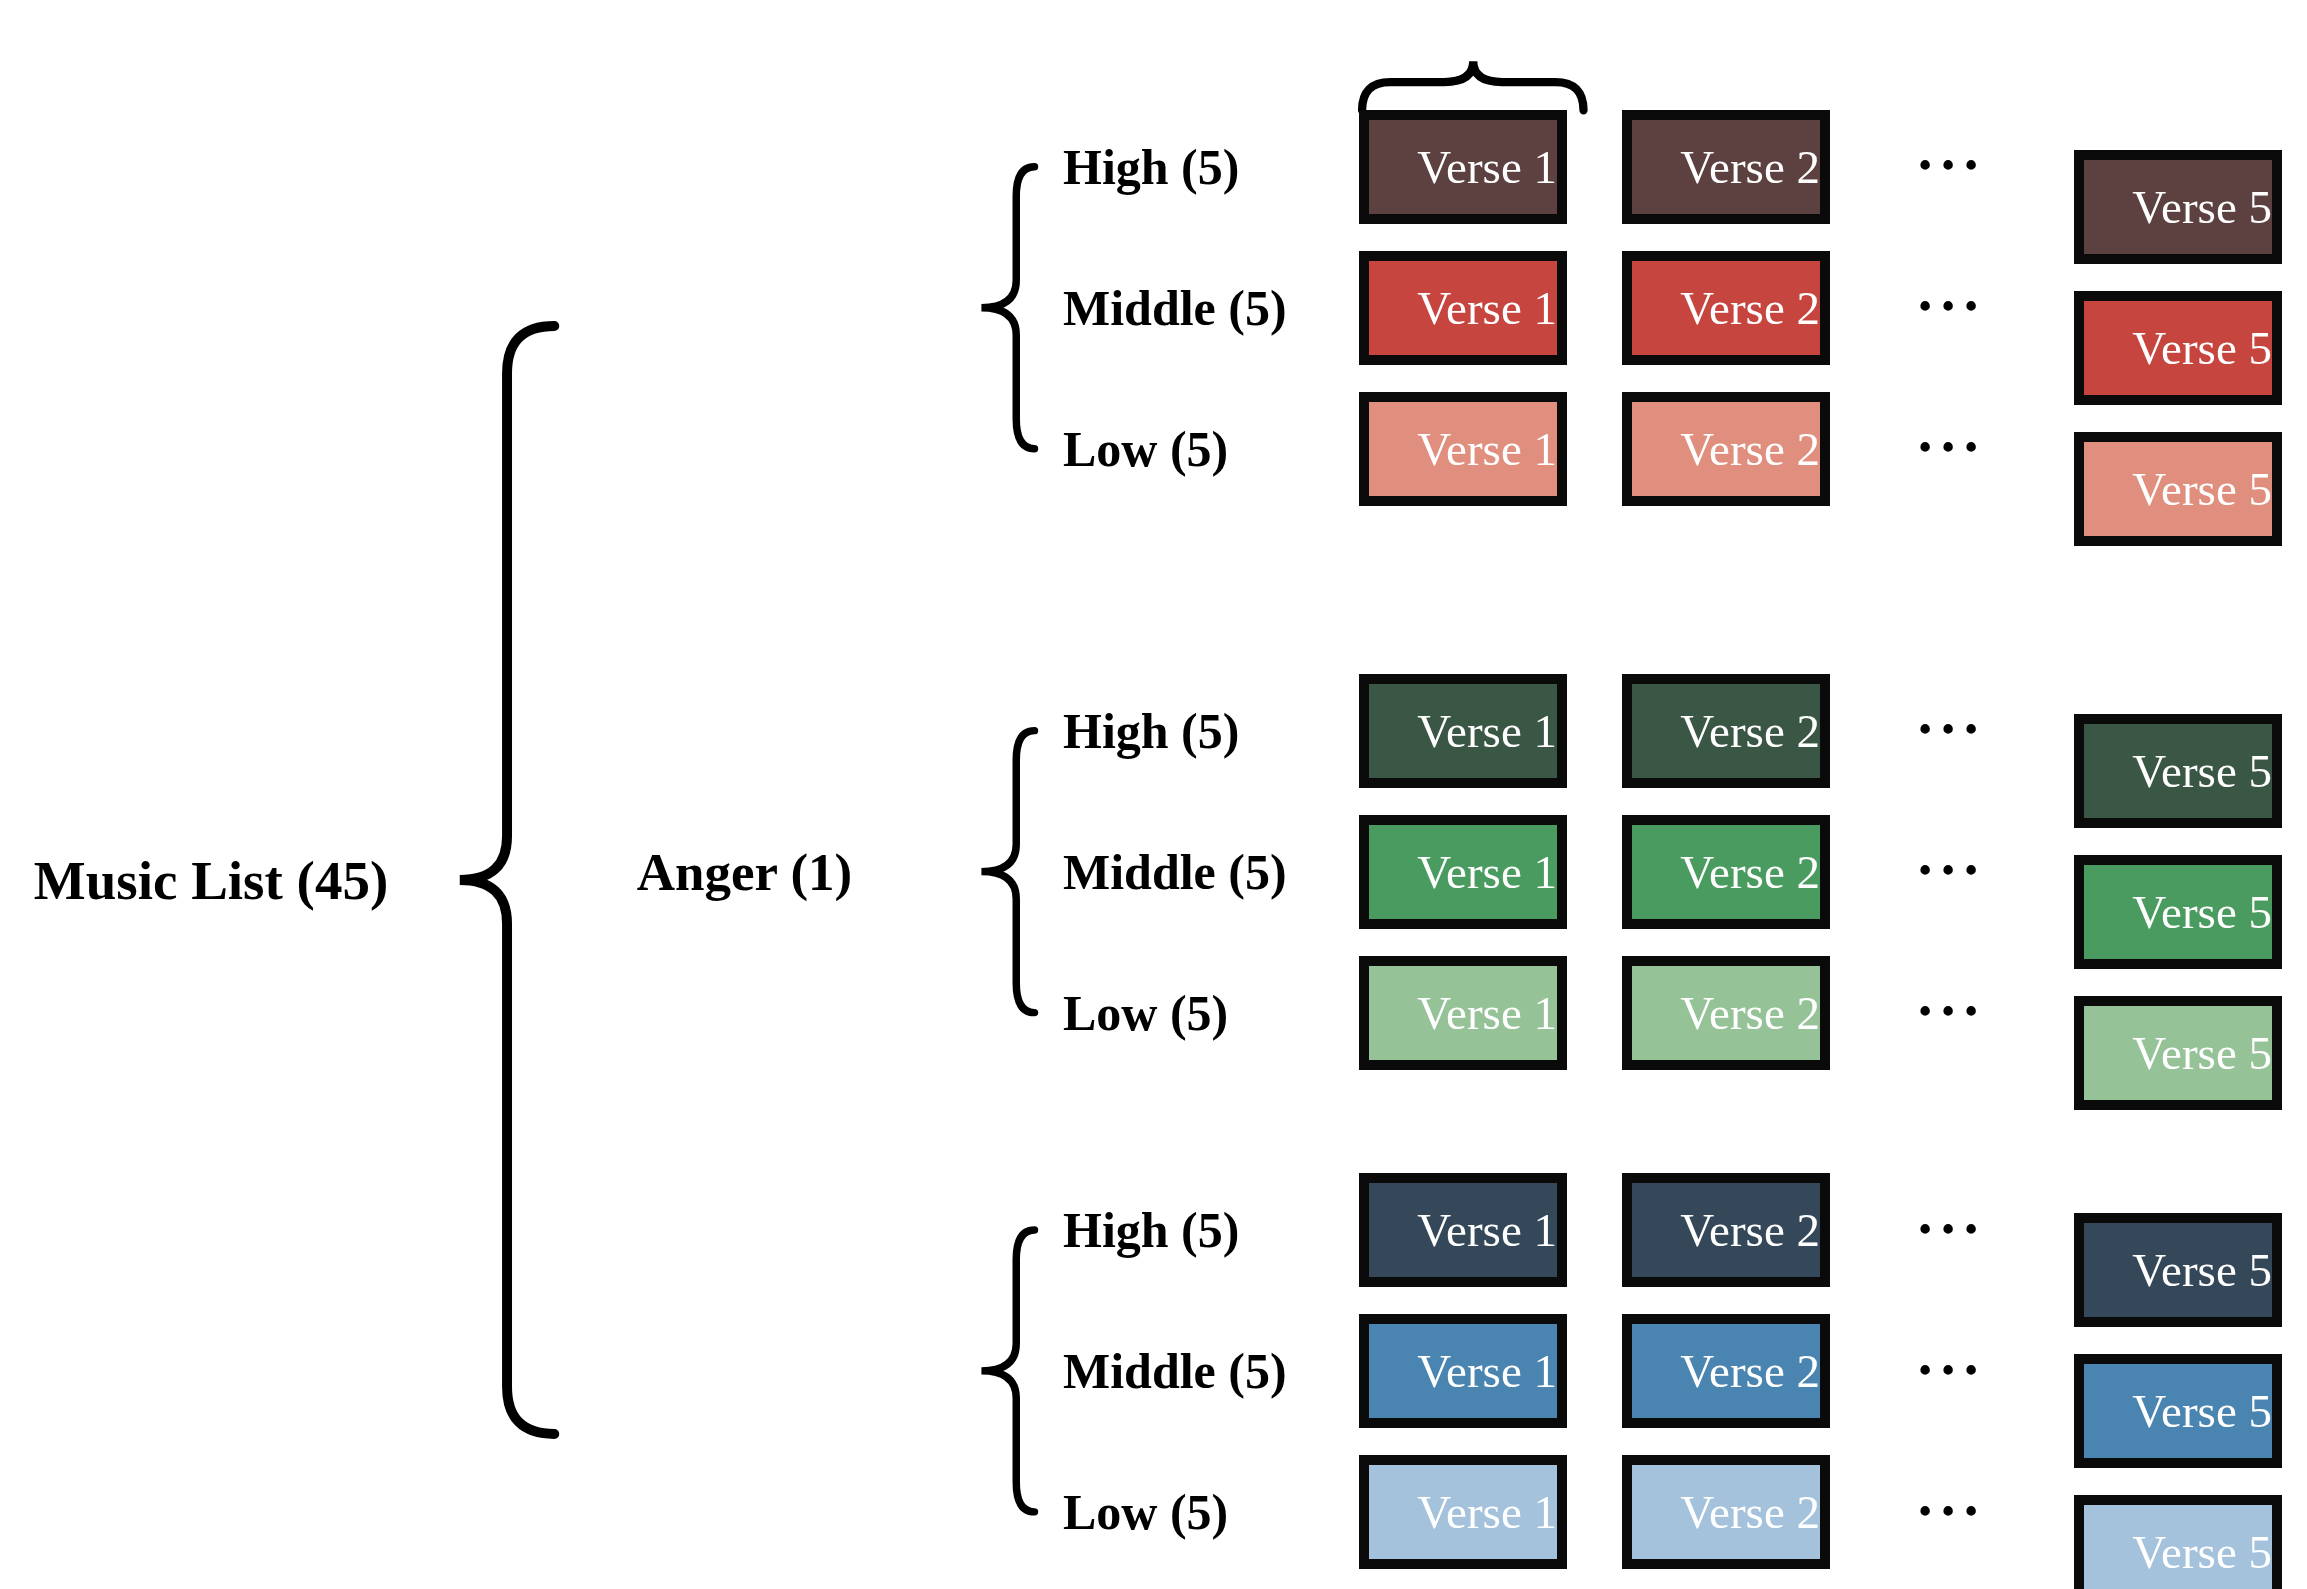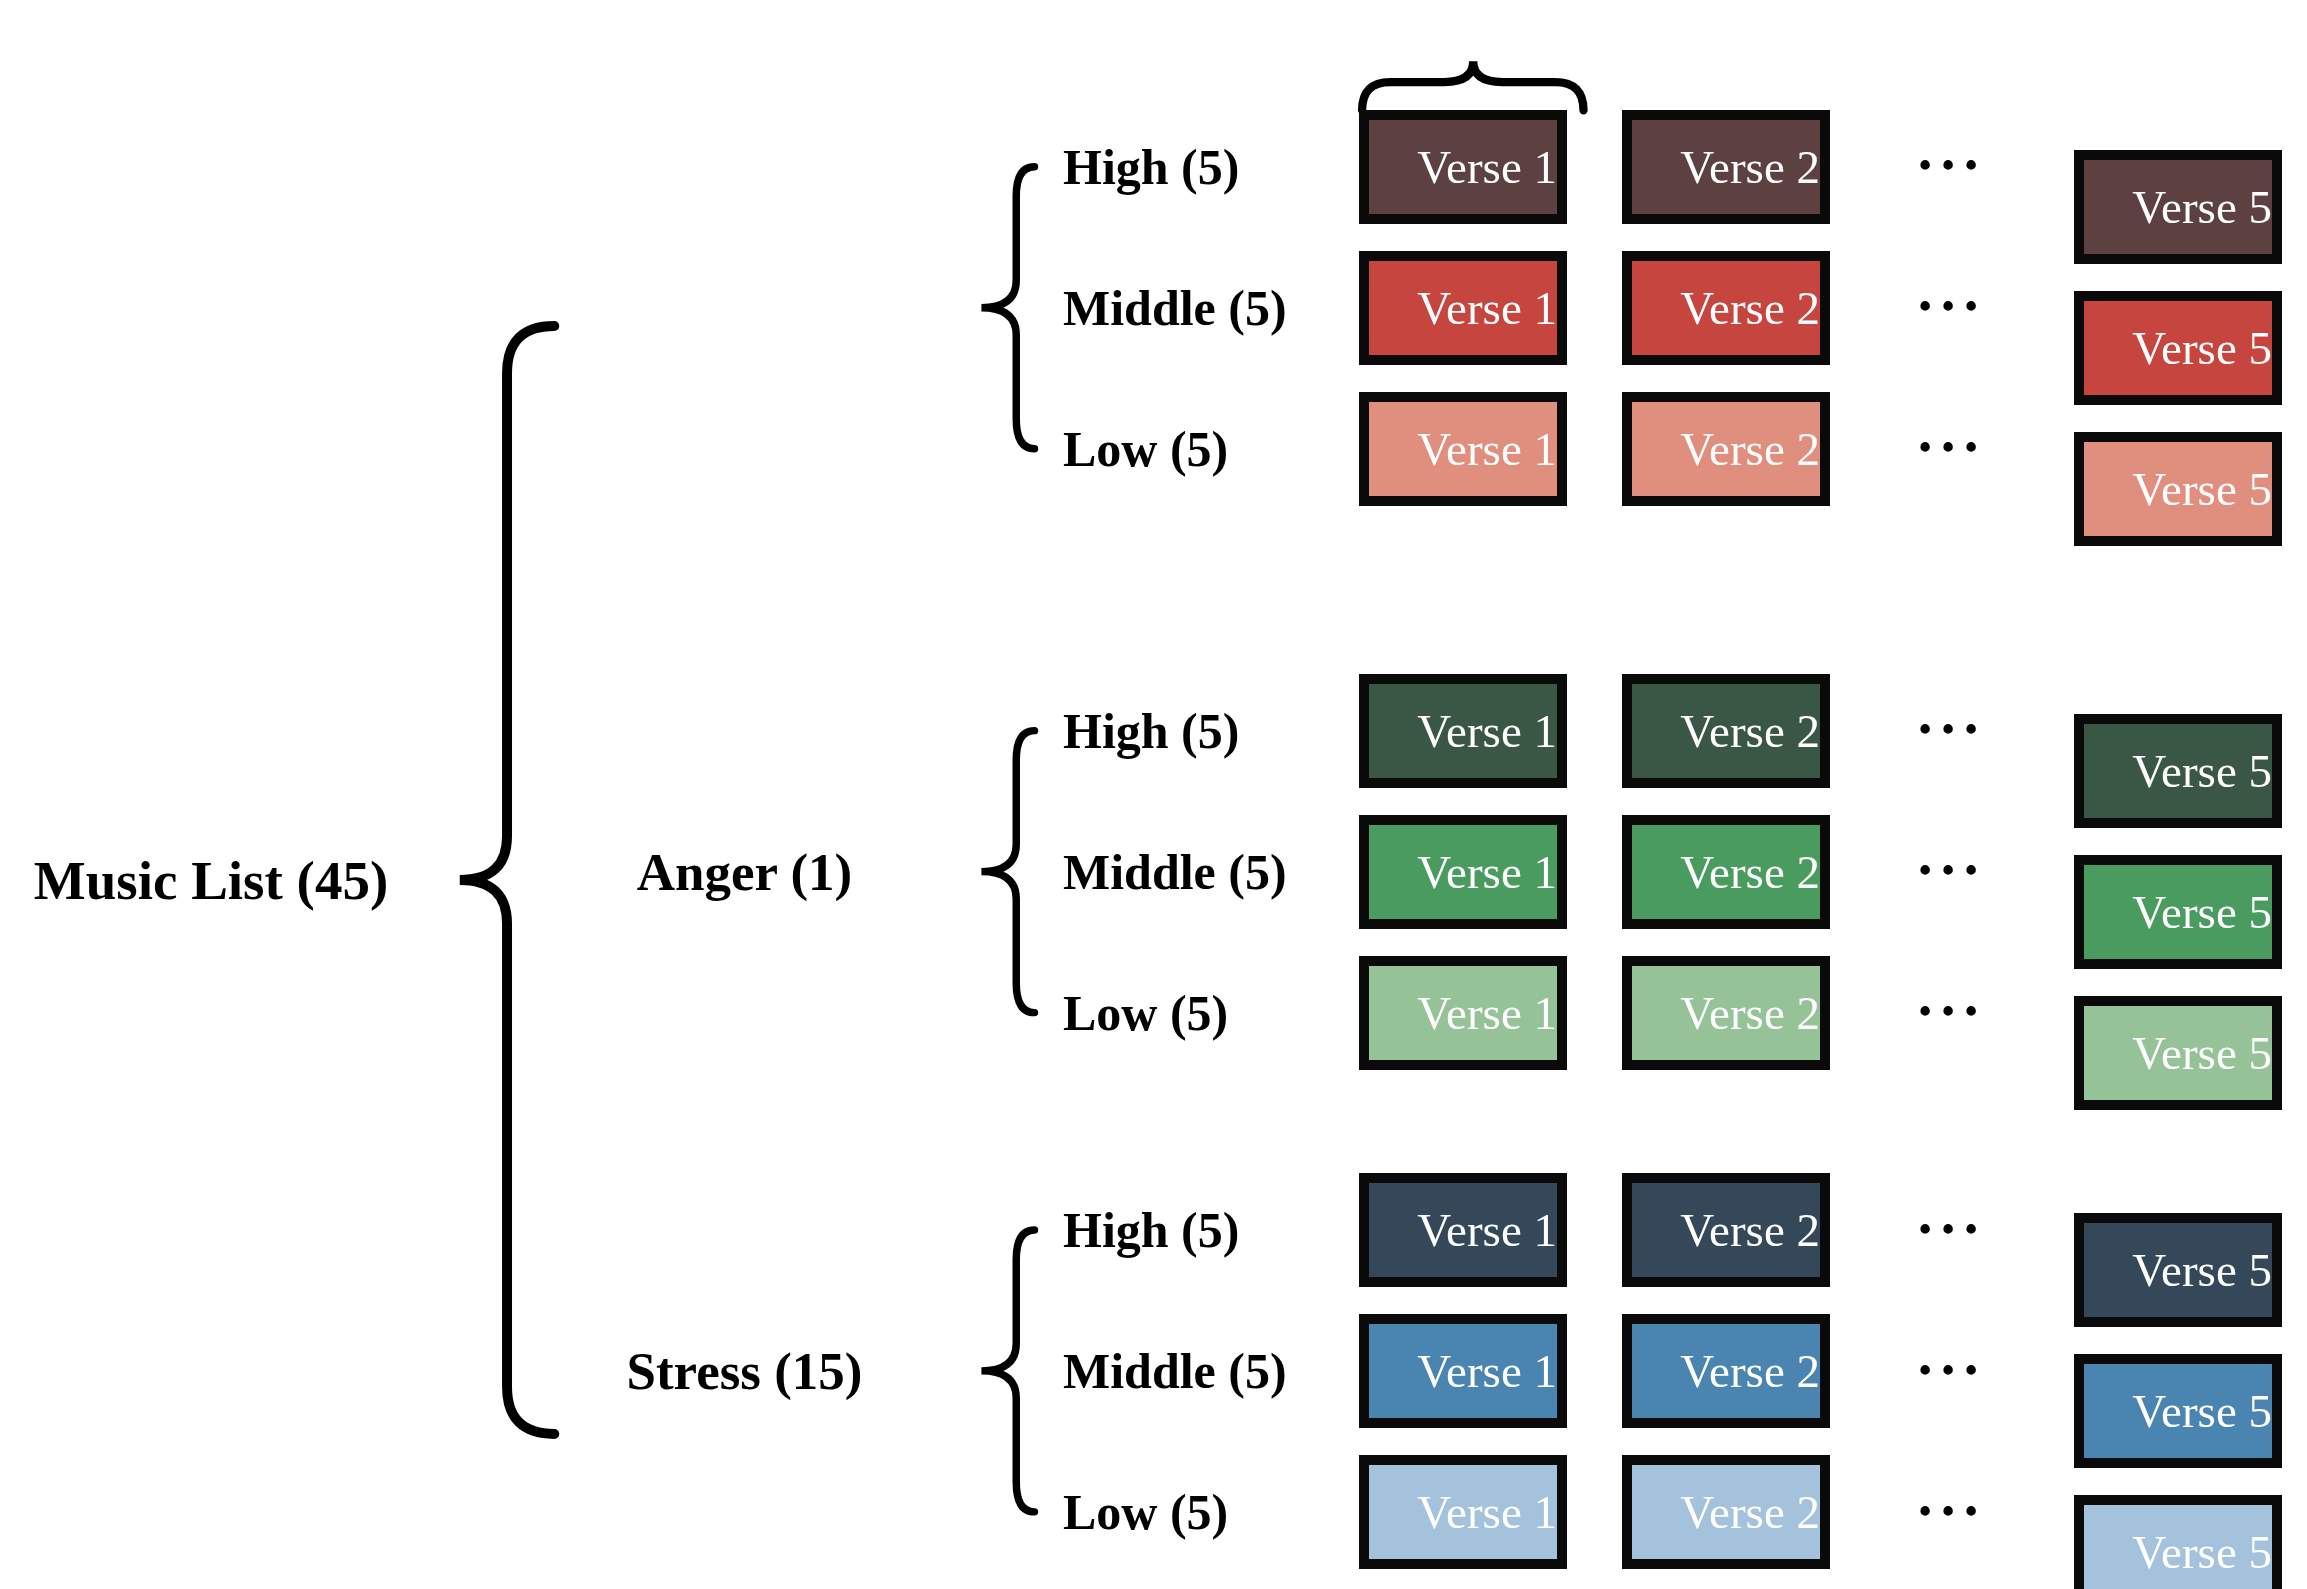--- a/index.html
+++ b/index.html
@@ -43,21 +43,20 @@
     <path d="M 1247 201 Q 1225 201 1225 237 L 1225 338 Q 1225 371 1183 371 Q 1225 371 1225 404 L 1225 505 Q 1225 541 1247 541" fill="none" stroke="#000000" stroke-width="9" stroke-linecap="round"></path>
     <path d="M 1247 881 Q 1225 881 1225 917 L 1225 1018 Q 1225 1051 1183 1051 Q 1225 1051 1225 1084 L 1225 1185 Q 1225 1221 1247 1221" fill="none" stroke="#000000" stroke-width="9" stroke-linecap="round"></path>
     <path d="M 1247 1483 Q 1225 1483 1225 1519 L 1225 1620 Q 1225 1653 1183 1653 Q 1225 1653 1225 1686 L 1225 1787 Q 1225 1823 1247 1823" fill="none" stroke="#000000" stroke-width="9" stroke-linecap="round"></path>
     <path d="M 1642 133 Q 1642 99 1676 99 L 1741 99 Q 1776 99 1776 74 Q 1776 99 1811 99 L 1875 99 Q 1909 99 1909 133" fill="none" stroke="#000000" stroke-width="10" stroke-linecap="round"></path>
   </svg>
 
 
   <div class="abs vcenter lbl root-label" style="top:880px">Music List (45)</div>
 
   <div class="abs vcenter lbl group-label" style="top:872px">Anger (1)</div>
-  <div class="abs vcenter lbl group-label" style="top:1371px">Stress (15)</div>
 
   <div class="abs vcenter lbl level-label" style="top:167px">High (5)</div>
   <div class="abs vbox c1" style="top: 110px; background-color: rgb(93, 64, 64);">
       <span>Verse 1</span>
     </div>
   <div class="abs vbox c2" style="top: 110px; background-color: rgb(93, 64, 64);">
       <span>Verse 2</span>
     </div>
   <div class="abs vcenter dots" style="top:165px">•••</div>
   <div class="abs vbox c3" style="top: 110px; background-color: rgb(93, 64, 64);">

